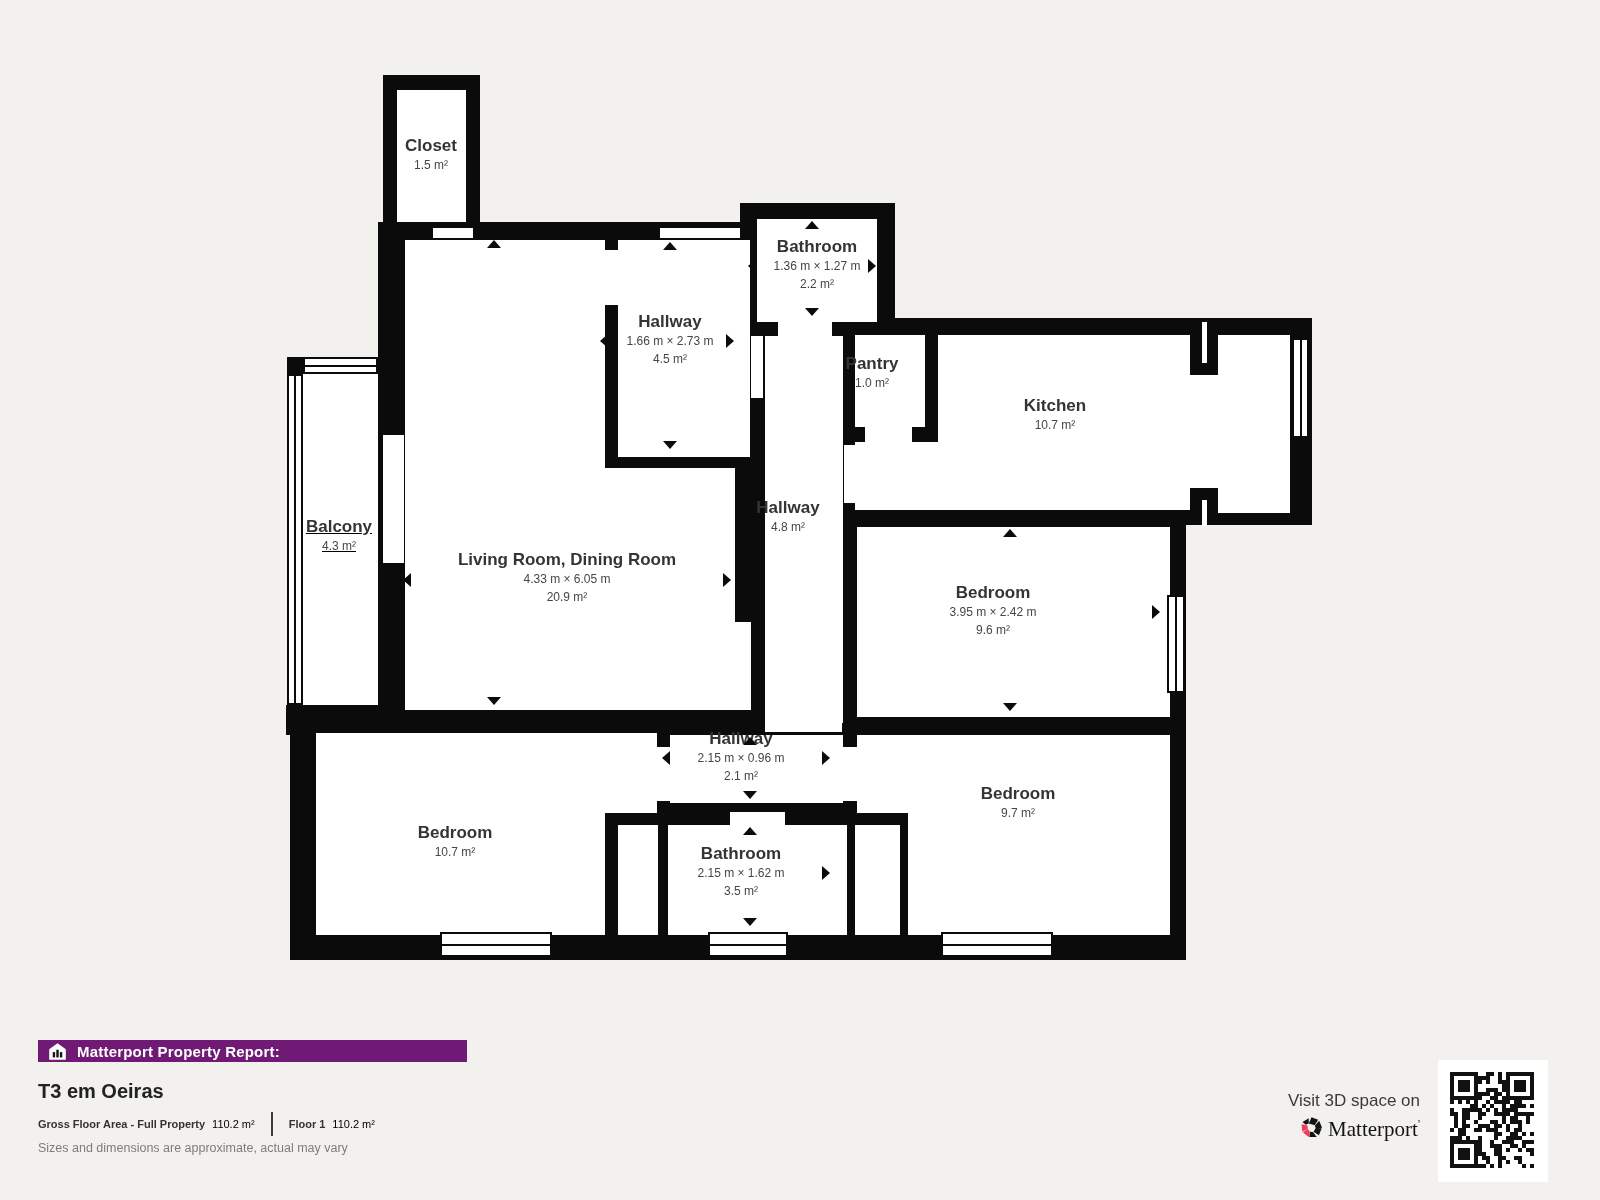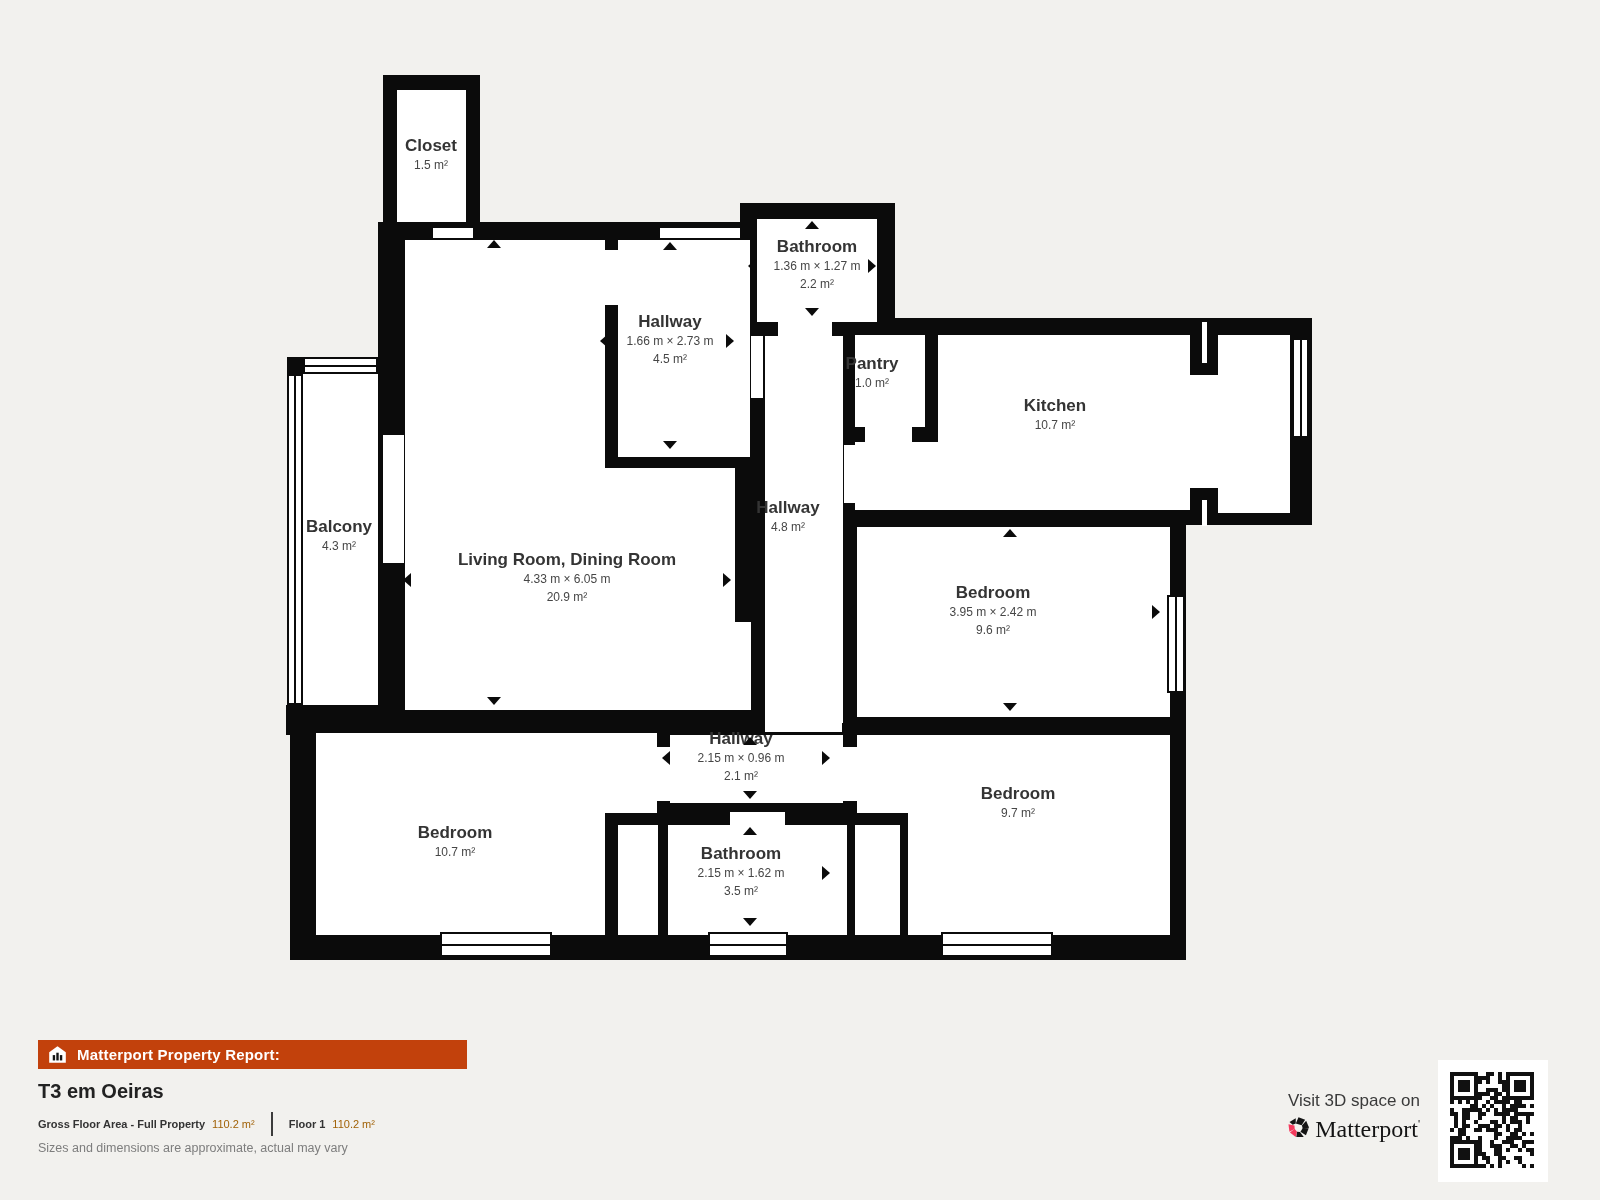--- a/index.html
+++ b/index.html
@@ -16,33 +16,33 @@
   .label{position:absolute;transform:translateX(-50%);text-align:center;white-space:nowrap;}
   .label .nm{font-weight:bold;font-size:17px;line-height:20px;color:#343434;}
   .label .dm,.label .ar{font-size:12px;line-height:18px;color:#464646;}
   
   .tu,.td,.tl,.tr{position:absolute;width:0;height:0;}
   .tu{border-left:7px solid transparent;border-right:7px solid transparent;border-bottom:8px solid #0b0b0b;}
   .td{border-left:7px solid transparent;border-right:7px solid transparent;border-top:8px solid #0b0b0b;}
   .tl{border-top:7px solid transparent;border-bottom:7px solid transparent;border-right:8px solid #0b0b0b;}
   .tr{border-top:7px solid transparent;border-bottom:7px solid transparent;border-left:8px solid #0b0b0b;}
   
-  .report-bar{position:absolute;left:38px;top:1040px;width:429px;height:29px;background:#c2410c;
+  .report-bar{position:absolute;left:38px;top:1040px;width:429px;height:22px;background:#701a75;
               display:flex;align-items:center;}
   .report-bar .ric{margin-left:10px;display:flex;align-items:center;}
   .report-bar .rtx{color:#ffffff;font-weight:bold;font-size:15px;margin-left:10px;letter-spacing:.2px;}
   .prop-title{position:absolute;left:38px;top:1080px;font-size:20px;font-weight:bold;color:#222222;}
   .info-row{position:absolute;left:38px;top:1112px;display:flex;align-items:center;font-size:11px;color:#3c3c3c;}
   .info-row b{font-weight:bold;color:#333333;}
-  .info-row .val{font-weight:normal;color:#a16207;margin-left:7px;}
+  .info-row .val{font-weight:normal;color:#000000;margin-left:7px;}
   .info-row .sep{width:2px;height:24px;background:#3c3c3c;margin:0 16px;}
   .disclaimer{position:absolute;left:38px;top:1141px;font-size:12.5px;color:#7d7d7d;}
   .visit-line{position:absolute;left:1278px;top:1091px;width:142px;text-align:right;font-size:17px;color:#3a3a3a;}
   .brand-line{position:absolute;left:1278px;top:1115px;width:142px;display:flex;align-items:center;justify-content:flex-end;}
-  .brand-line .btx{font-family:"Liberation Serif","DejaVu Serif",serif;font-size:24px;color:#141414;margin-left:4px;}
+  .brand-line .btx{font-family:"Liberation Serif","DejaVu Serif",serif;font-size:21px;color:#141414;margin-left:4px;}
   .brand-line .bmk{font-size:11px;color:#141414;vertical-align:top;position:relative;top:-6px;}
   .qr-card{position:absolute;left:1438px;top:1060px;width:110px;height:122px;background:#ffffff;}
   .qr-card svg{position:absolute;left:12px;top:12px;}
 </style>
 </head>
 <body>
 
 <div id="canvas">
 
   <div>
@@ -117,21 +117,21 @@
       <div class="ar">4.5 m²</div>
     </div>
     <div class="label" style="left:872px;top:354px;">
       <div class="nm">Pantry</div>
       <div class="ar">1.0 m²</div>
     </div>
     <div class="label" style="left:1055px;top:396px;">
       <div class="nm">Kitchen</div>
       <div class="ar">10.7 m²</div>
     </div>
-    <div class="label" style="left:339px;top:517px;">
+    <div class="label" style="left:339px;top:517px;text-decoration:underline;">
       <div class="nm">Balcony</div>
       <div class="ar">4.3 m²</div>
     </div>
     <div class="label" style="left:567px;top:550px;">
       <div class="nm">Living Room, Dining Room</div>
       <div class="dm">4.33 m × 6.05 m</div>
       <div class="ar">20.9 m²</div>
     </div>
     <div class="label" style="left:788px;top:498px;">
       <div class="nm">Hallway</div>

